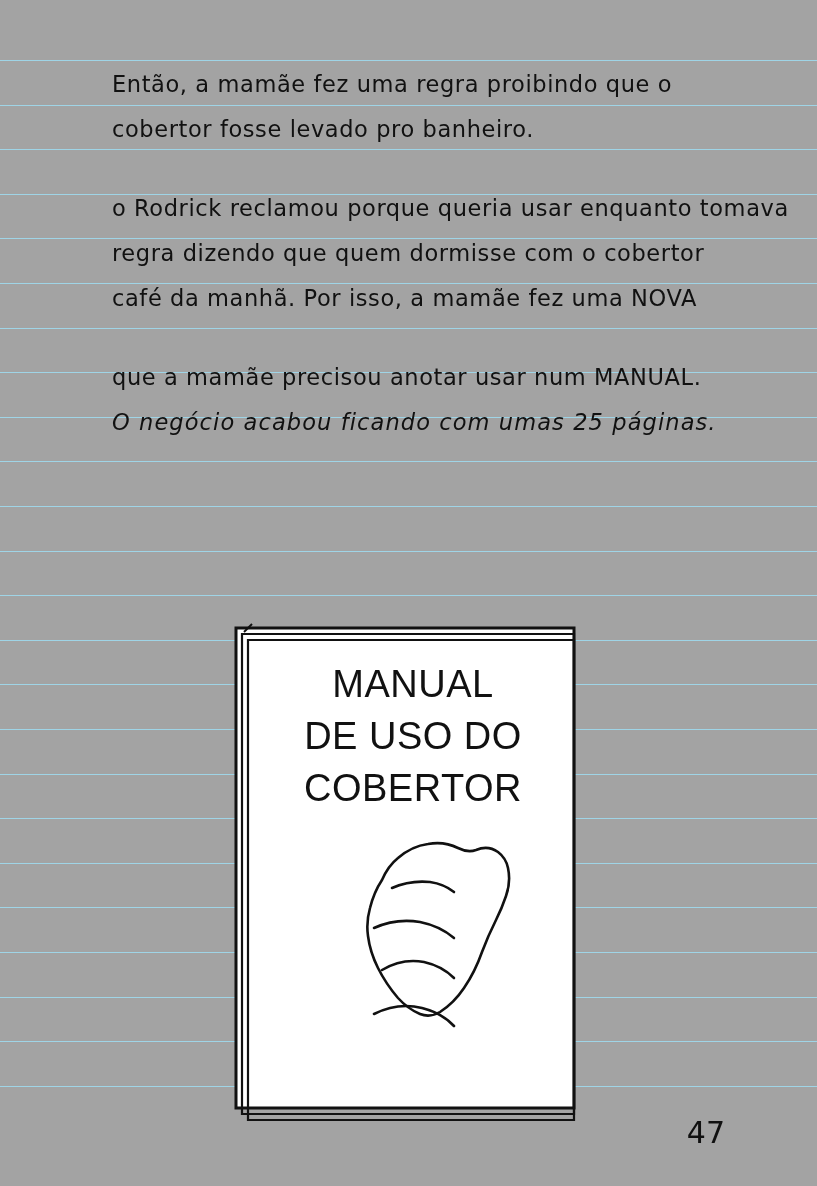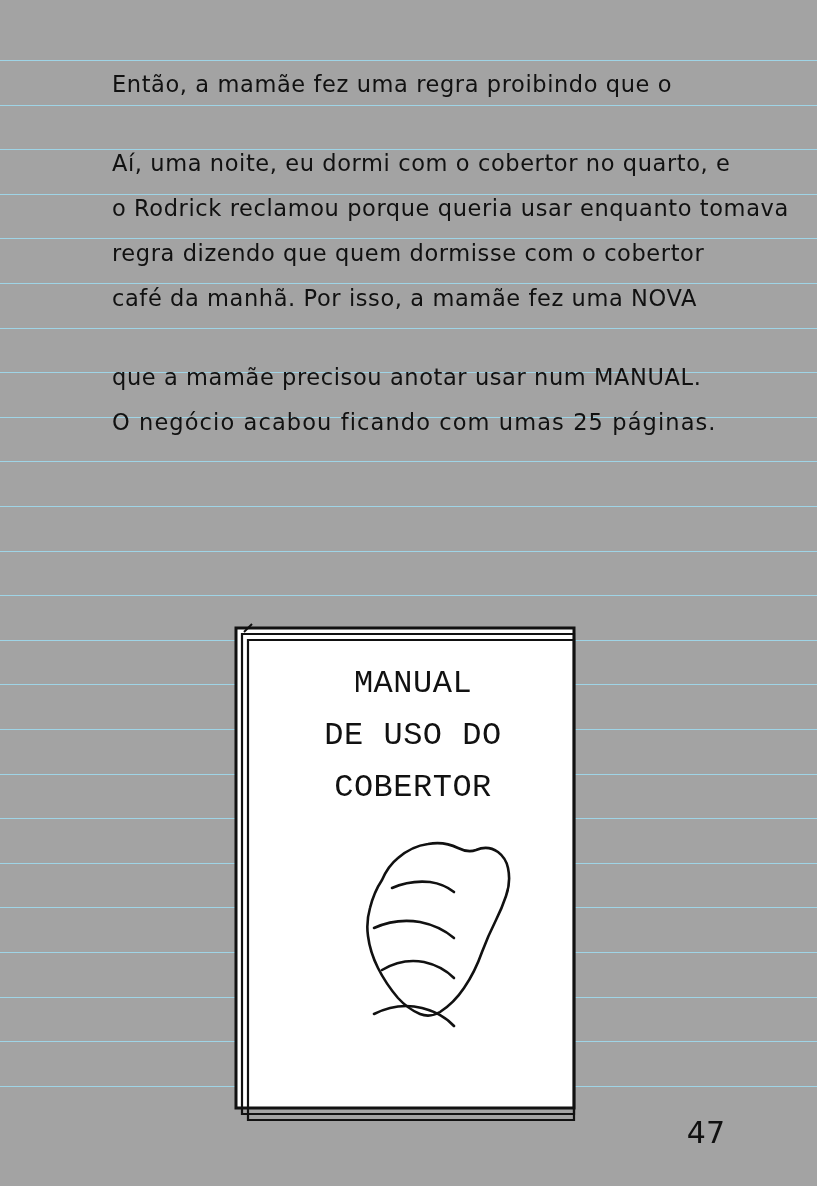--- a/index.html
+++ b/index.html
@@ -46,38 +46,39 @@
   .line {
     font-family: "DejaVu Sans", sans-serif;
     font-size: 22.5px;
     line-height: 45px;
     color: #111111;
     letter-spacing: 0.6px;
     white-space: pre;
   }
   .line.wide {
     letter-spacing: 1.1px;
+    font-style: italic;
   }
 
   
   .book-wrap {
     position: absolute;
     left: 222px;
     top: 616px;
     width: 380px;
     height: 512px;
   }
   .book-cover-title {
     position: absolute;
     left: 36px;
     top: 42px;
     width: 310px;
     text-align: center;
-    font-family: Liberation Mono, monospace;
-    font-size: 32px;
+    font-family: Liberation Sans, sans-serif;
+    font-size: 38px;
     line-height: 52px;
     color: #111111;
     letter-spacing: 0.5px;
   }
 
   
   .page-number {
     position: absolute;
     right: 92px;
     bottom: 36px;
@@ -115,24 +116,24 @@
       <div class="rule" style="top: 952px; background: rgb(159, 212, 230);"></div>
       <div class="rule" style="top: 997px; background: rgb(159, 212, 230);"></div>
       <div class="rule" style="top: 1041px; background: rgb(159, 212, 230);"></div>
       <div class="rule" style="top: 1086px; background: rgb(159, 212, 230);"></div>
     </div>
 
   <div class="text-body">
 
     <div class="para">
       <div class="line">Então, a mamãe fez uma regra proibindo que o</div>
+      <div class="line">cobertor fosse levado pro banheiro.</div>
     </div>
 
     <div class="para">
-      <div class="line">Aí, uma noite, eu dormi com o cobertor no quarto, e</div>
       <div class="line">o Rodrick reclamou porque queria usar enquanto tomava</div>
       <div class="line">regra dizendo que quem dormisse com o cobertor</div>
       <div class="line">café da manhã. Por isso, a mamãe fez uma NOVA</div>
     </div>
 
     <div class="para">
       <div class="line">que a mamãe precisou anotar usar num MANUAL.</div>
       <div class="line wide">O negócio acabou ficando com umas 25 páginas.</div>
     </div>
 

